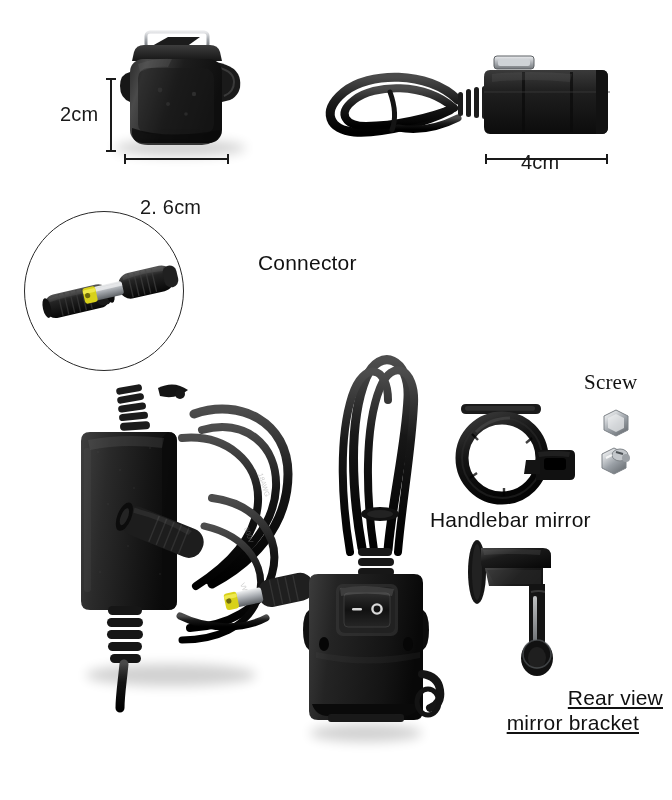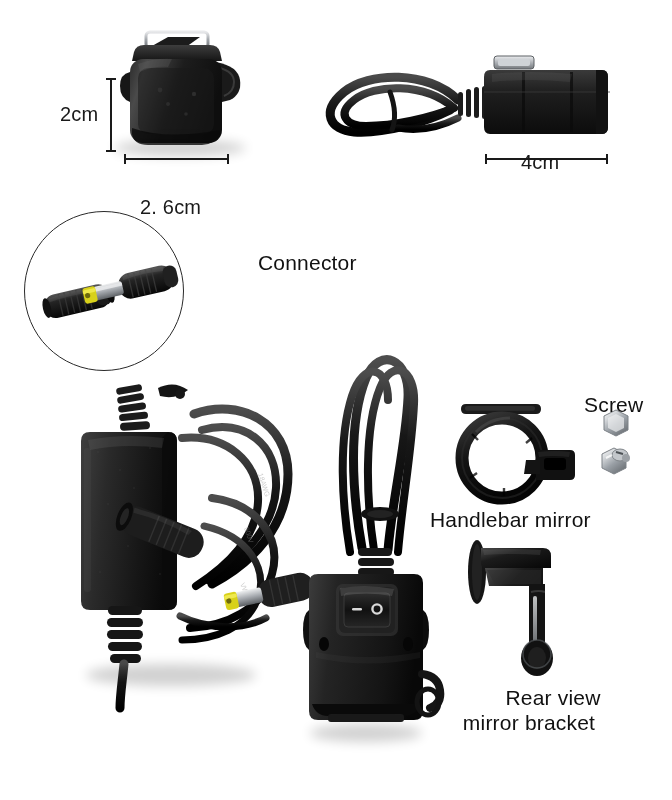--- a/index.html
+++ b/index.html
@@ -16,21 +16,21 @@
   
   .label{
     color:#111;
     font-weight:400;
     letter-spacing:.2px;
     white-space:nowrap;
     line-height:1.12;
   }
   .label.dim{font-size:20px;color:#1a1a1a;}
   .label.part{font-size:21px;}
-  .label.center{text-align:center;white-space:normal;}
+  .label.center{text-align:right;white-space:normal;text-decoration:underline;}
 
   
   .dim-v{background:#1a1a1a;width:2px;}
   .dim-v::before,.dim-v::after{
     content:"";position:absolute;left:-4px;width:10px;height:2px;background:#1a1a1a;
   }
   .dim-v::before{top:0;}
   .dim-v::after{bottom:0;}
   .dim-h{background:#1a1a1a;height:2px;}
   .dim-h::before,.dim-h::after{
@@ -431,21 +431,21 @@
       <path d="M22 12 l8 -4 l8 4 l0 10 l-8 4 l-8 -4 Z" fill="#eceef0" opacity=".7"></path>
 
       <path d="M16 48 l12 -6 l12 6 l0 14 l-12 6 l-12 -6 Z" fill="url(#gMetal)" stroke="#7d8287" stroke-width="1"></path>
       <ellipse cx="34" cy="49" rx="8" ry="6" fill="#c3c7cb" stroke="#80858a" stroke-width="1"></ellipse>
       <path d="M30 46 l7 2" stroke="#4c5155" stroke-width="2"></path>
       <path d="M20 52 l6 -3" stroke="#ffffff" stroke-width="2" opacity=".8"></path>
       <circle cx="40" cy="52" r="4" fill="#9ba0a5"></circle>
     </svg>
   </div>
 
-  <div class="abs label part" style="left:584px;top:393px;">Screw</div>
+  <div class="abs label part" style="left:584px;top:371px;font-family:Liberation Serif, serif;">Screw</div>
 
   <div class="abs label part" style="left:430px;top:508px;">Handlebar mirror</div>
 
   <div class="abs" style="left:455px;top:534px;width:130px;height:160px;">
     <svg width="130" height="160" viewBox="0 0 130 160">
       <defs>
         <linearGradient id="gBr" x1="0" y1="0" x2="1" y2="1">
           <stop offset="0" stop-color="#4a4a4a"></stop>
           <stop offset="0.35" stop-color="#1c1c1c"></stop>
           <stop offset="1" stop-color="#060606"></stop>

